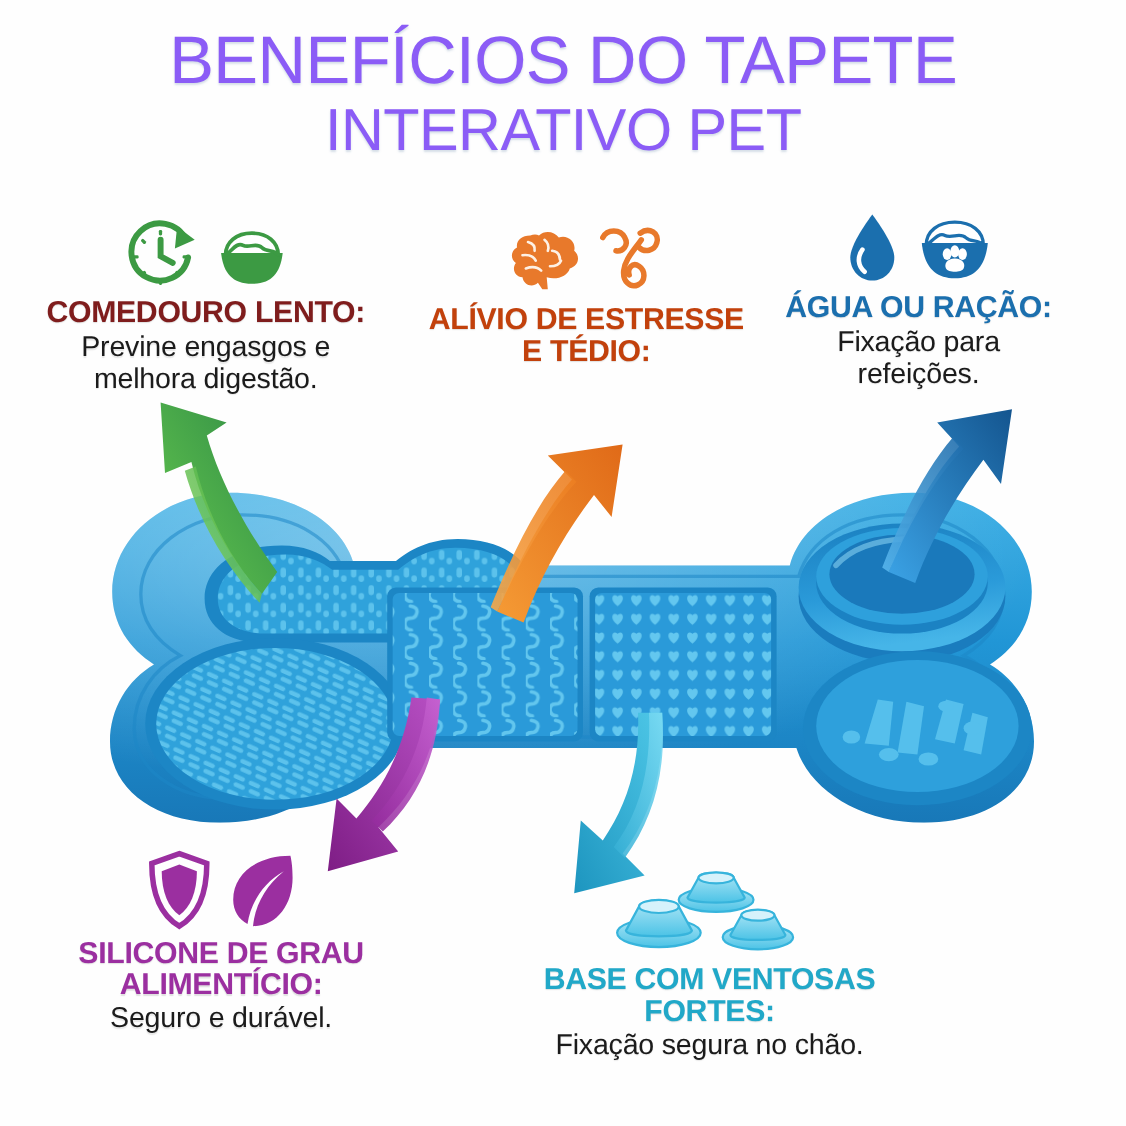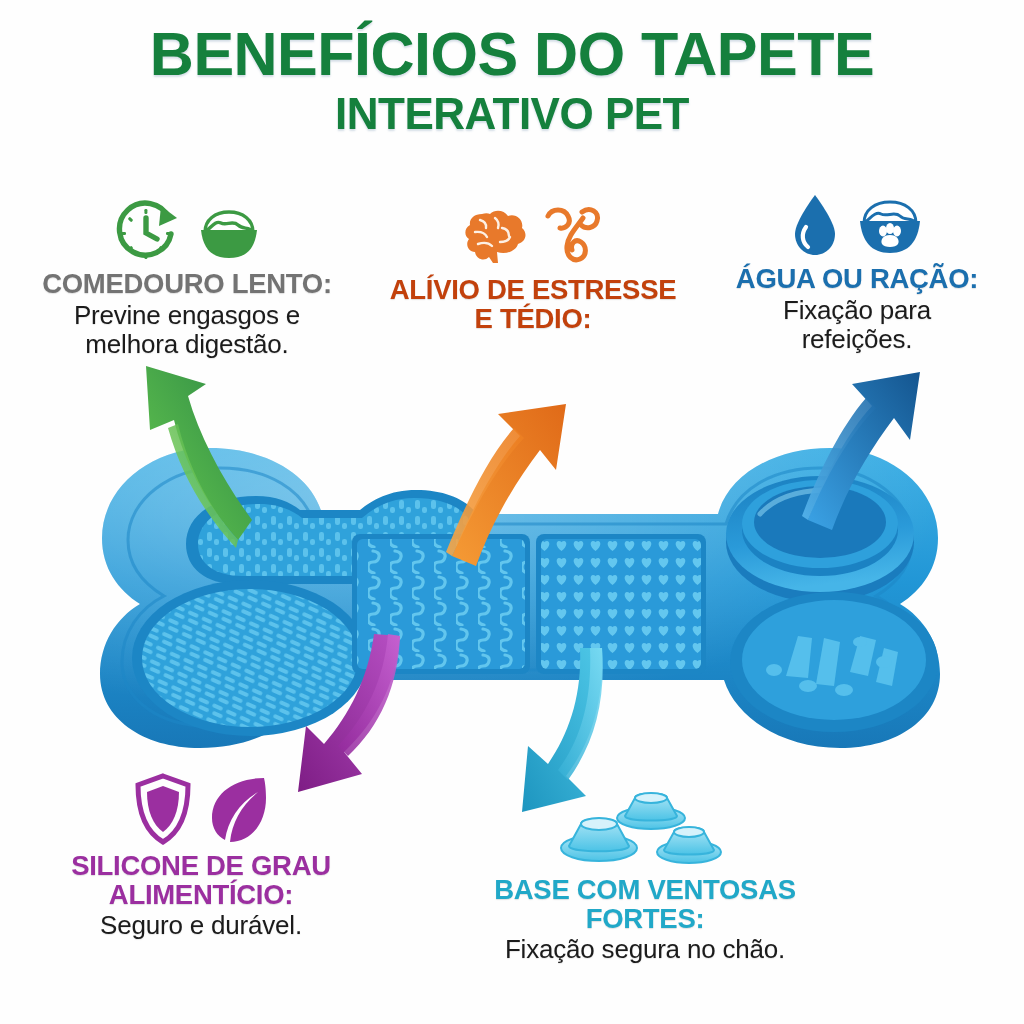--- a/index.html
+++ b/index.html
@@ -13,28 +13,28 @@
   #stage{position:relative;width:1024px;height:1024px;background:#fefefe;}
 
   
   .title-wrap{
     position:absolute;left:0;top:26px;width:1024px;text-align:center;
     line-height:0.95;
   }
   .title-line{
     display:block;
     font-family:"Liberation Sans", sans-serif;
-    font-weight:bold;
+    font-weight:normal;
     font-size:61px;
     letter-spacing:-0.5px;
-    color:#15803d;
+    color:#8b5cf6;
     text-shadow:0 2px 2px rgba(120,150,180,0.30);
     white-space:nowrap;
   }
-  .title-line.l2{font-size:44px;margin-top:9px;}
+  .title-line.l2{font-size:54px;margin-top:9px;}
 
   
   .feat{position:absolute;text-align:center;}
   .feat .icons{
     display:flex;align-items:flex-end;justify-content:center;gap:10px;
     height:74px;margin-bottom:6px;
   }
   .feat .head{
     font-weight:bold;font-size:27.5px;line-height:1.04;
     letter-spacing:-0.3px;
@@ -44,25 +44,25 @@
   .feat .body{
     font-weight:normal;font-size:26px;line-height:1.12;color:#1b1b1b;
     margin-top:2px;letter-spacing:-0.2px;
     text-shadow:0 1px 1px rgba(180,180,180,0.30);
     white-space:pre-line;
   }
 
   
   #f-slow { left:2px;   top:190px;  width:370px; }
   #f-stress{ left:368px; top:200px;  width:330px; }
-  #f-water{ left:690px; top:185px;  width:334px; }
+  #f-water{ left:668px; top:185px;  width:334px; }
   #f-silicone{ left:6px; top:762px; width:390px; }
   #f-suction{ left:430px; top:782px; width:430px; }
 
-  #f-slow    .head{color:#737373;}
+  #f-slow    .head{color:#7f1d1d;}
   #f-stress  .head{color:#c2410c;}
   #f-water   .head{color:#1b6fae;}
   #f-silicone .head{color:#9b2fa0;}
   #f-suction .head{color:#21a8c8;}
 
   #f-stress .icons{height:70px;}
   #f-silicone .icons{height:84px;}
   #f-suction .icons{height:88px;}
 
   

